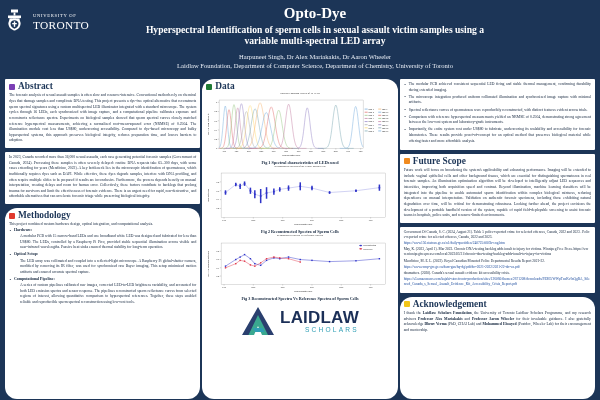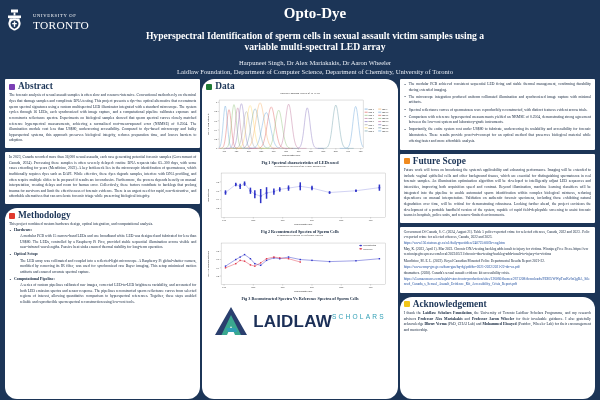--- a/index.html
+++ b/index.html
@@ -14,21 +14,21 @@
   
   .header { display: flex; align-items: flex-start; height: 76px; padding: 2px 4px 0 2px; }
   .logo-box { width: 92px; flex: 0 0 92px; padding-top: 4px; display: flex; align-items: flex-end; gap: 10px; }
   .crest { width: 17px; height: 22px; flex: 0 0 17px; position: relative; }
   .crest svg { display: block; }
   .uoft-text { display: flex; flex-direction: column; line-height: 1; padding-top: 1px; }
   .uoft-small { font-size: 4.6px; letter-spacing: .7px; color: #fff; font-family: "Liberation Serif", serif; }
   .uoft-big { font-size: 11.4px; letter-spacing: .3px; color: #fff; font-family: "Liberation Serif", serif; margin-top: 1px; }
   .title-box { flex: 1; text-align: center; padding-right: 60px; }
   .ptitle { color: #fff; font-size: 15px; font-weight: bold; line-height: 1.12; }
-  .psubtitle { color: #fff; font-size: 9.6px; font-weight: bold; line-height: 1.2; margin-top: 8px; padding: 0 34px; }
+  .psubtitle { color: #fff; font-size: 9.6px; font-weight: bold; line-height: 1.2; margin-top: 2px; padding: 0 34px; }
   .pauthors { color: #e8edf5; font-size: 6.6px; margin-top: 6px; line-height: 1.25; }
   .paffil { color: #e8edf5; font-size: 6.6px; line-height: 1.25; margin-top: 1px; }
 
   
   .columns { display: flex; gap: 2px; height: 320px; padding: 0 1px; }
   .col { display: flex; flex-direction: column; gap: 4px; }
   .col-left  { width: 196px; }
   .col-mid   { width: 196px; }
   .col-right { width: 196px; }
 
@@ -52,21 +52,21 @@
   
   .fig { margin-top: 1px; }
   .fig-title { font-size: 2.6px; text-align: center; color: #222; line-height: 1; margin-bottom: 1px; }
   .fig-cap { font-size: 4.2px; font-weight: bold; text-align: center; color: #12243c; margin-top: 1px; font-family: "Liberation Serif", serif; }
   .plot-wrap { position: relative; width: 100%; }
   .plot-wrap svg { display: block; width: 100%; }
 
   
   .laidlaw { display: flex; align-items: center; justify-content: center; gap: 5px; padding: 5px 0 2px 0; }
   .laidlaw-mark { width: 34px; height: 30px; flex: 0 0 34px; }
-  .laidlaw-txt { display: flex; flex-direction: row; line-height: 1; }
+  .laidlaw-txt { display: flex; flex-direction: column; line-height: 1; }
   .laidlaw-name { font-size: 17px; font-weight: bold; color: #1b2f57; letter-spacing: .2px; font-family: "Liberation Sans", sans-serif; }
   .laidlaw-sub { font-size: 6.6px; color: #2f9fb5; letter-spacing: 2.2px; text-align: right; margin-top: 1px; font-family: "Liberation Sans", sans-serif; }
 
   
   .ref-item { font-size: 3.5px; line-height: 1.45; color: #12243c; margin-bottom: 1.2px; word-break: break-all; }
   .ref-url { color: #1a4a9c; }
   .ack-text { font-size: 3.75px; line-height: 1.5; color: #12243c; text-align: justify; }
   .ack-text b { font-weight: bold; }
 </style>
 </head>

